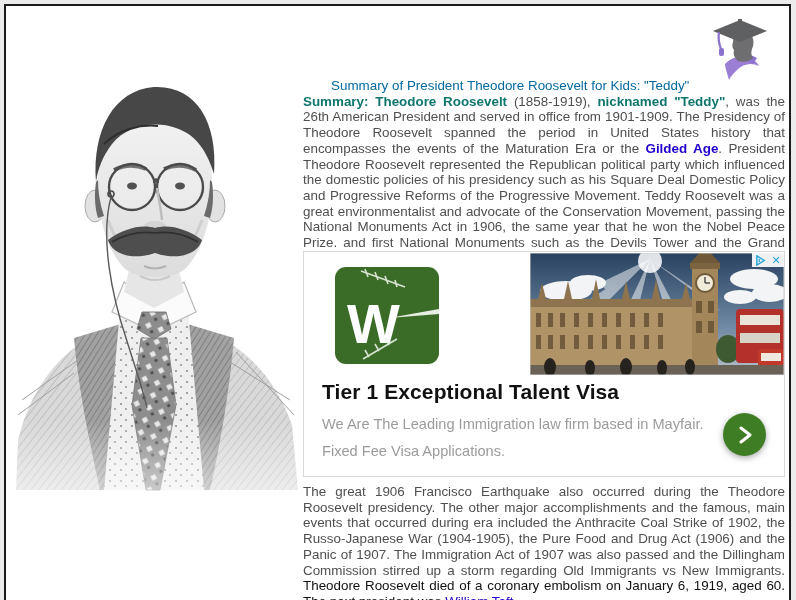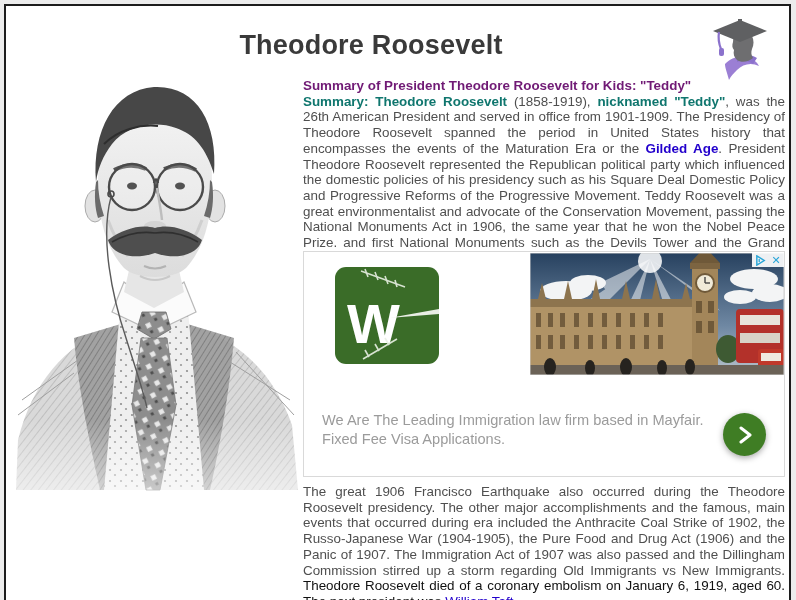--- a/index.html
+++ b/index.html
@@ -27,21 +27,21 @@
     font-size:27px; font-weight:bold; color:#3a3a3a; letter-spacing:0.2px;
   }
   .grad-icon { position:absolute; top:12px; right:18px; width:64px; height:64px; }
 
   
   .portrait { position:absolute; left:2px; top:64px; width:292px; height:482px; }
 
   
   .col { position:absolute; left:297px; width:482px; }
   .para { text-align:justify; font-size:13.4px; line-height:15.7px; color:#4f4f4f; }
-  .para .hline { display:block; font-weight:bold; color:#701a75; }
+  .para .hline { display:block; font-weight:normal; color:#0369a1;margin-left:28px; }
   .para b { color:#0f766e; }
   .para .dark { color:#101010; }
   a.link { color:#2200cc; cursor:pointer; }
   a.link-bold { font-weight:bold; }
 
   .para1 { top:72px; }
   .para2 { top:478px; }
 
   
   .ad-box {
@@ -58,39 +58,36 @@
     width:16px; height:14px; background:rgba(255,255,255,0.92);
     display:flex; align-items:center; justify-content:center;
     color:#29a6d8; font-size:11px; line-height:14px; cursor:pointer;
   }
   .ad-headline {
     position:absolute; left:18px; top:128px;
     font-size:21px; font-weight:bold; color:#111111; letter-spacing:0.1px;
   }
   .ad-desc {
     position:absolute; left:18px; top:159px; width:404px;
-    font-size:14.6px; line-height:19px; color:#9b9b9b;
+    font-size:14.6px; line-height:27px; color:#9b9b9b;
   }
   .ad-cta {
     position:absolute; left:419px; top:161px; width:43px; height:43px;
     border-radius:50%; background:#3f7d24;
     box-shadow:0 2px 6px rgba(0,0,0,0.35);
     display:flex; align-items:center; justify-content:center;
     cursor:pointer; border:none;
   }
 </style>
 </head>
 <body>
 
 <div class="frame">
 <div class="frame-inner">
 
-  <div class="title-wrap">
-    <h1 class="page-title">Theodore Roosevelt</h1>
-  </div>
 
   <svg class="grad-icon" viewBox="0 0 64 64" aria-hidden="true">
 
     <path d="M18,46 C24,40 30,38 38,39 C46,40 50,44 52,48 C44,44 36,46 30,52 C26,56 24,58 22,62 C20,54 18,50 18,46 Z" fill="#9b7fd4"></path>
     <path d="M30,40 C36,36 44,36 50,40 L46,46 C40,42 34,42 30,44 Z" fill="#8b72cc"></path>
 
     <path d="M28,16 C34,12 42,13 45,18 C47,22 47,27 45,31 C44,34 44,37 46,40 C42,44 34,45 30,42 C27,39 26,36 27,32 C25,30 25,27 26,24 C26,21 27,18 28,16 Z" fill="#6e6e70"></path>
 
     <polygon points="33,2 60,13 33,24 6,13" fill="#5f6062"></polygon>
     <rect x="31" y="1" width="4" height="4" fill="#5f6062"></rect>
@@ -317,20 +314,21 @@
       <div class="ad-badges">
         <div class="ad-badge">
           <svg width="11" height="11" viewBox="0 0 12 12" aria-hidden="true">
             <polygon points="2,1 10,6 2,11" fill="none" stroke="#29a6d8" stroke-width="1.6"></polygon>
             <line x1="4.6" y1="4.4" x2="4.6" y2="7.6" stroke="#29a6d8" stroke-width="1.4"></line>
           </svg>
         </div>
         <div class="ad-badge">✕</div>
       </div>
     </div>
+    <div class="ad-headline">Tier 1 Exceptional Talent Visa</div>
     <div class="ad-desc">We Are The Leading Immigration law firm based in Mayfair. Fixed Fee Visa Applications.</div>
     <button class="ad-cta">
       <svg width="16" height="18" viewBox="0 0 16 18" aria-hidden="true">
         <polyline points="4,2 13,9 4,16" fill="none" stroke="#ffffff" stroke-width="3" stroke-linecap="round" stroke-linejoin="round"></polyline>
       </svg>
     </button>
   </div>
 
   <p class="col para para2">
     <span>The great 1906 Francisco Earthquake also occurred during the Theodore Roosevelt presidency. The other major accomplishments and the famous, main events that occurred during era included the Anthracite Coal Strike of 1902, the Russo-Japanese War (1904-1905), the Pure Food and Drug Act (1906) and the Panic of 1907. The Immigration Act of 1907 was also passed and the Dillingham Commission stirred up a storm regarding Old Immigrants vs New Immigrants. </span><span class="dark">Theodore Roosevelt died of a coronary embolism on January 6, 1919, aged 60. The next president was </span><a class="link">William Taft</a><span class="dark">.</span>

